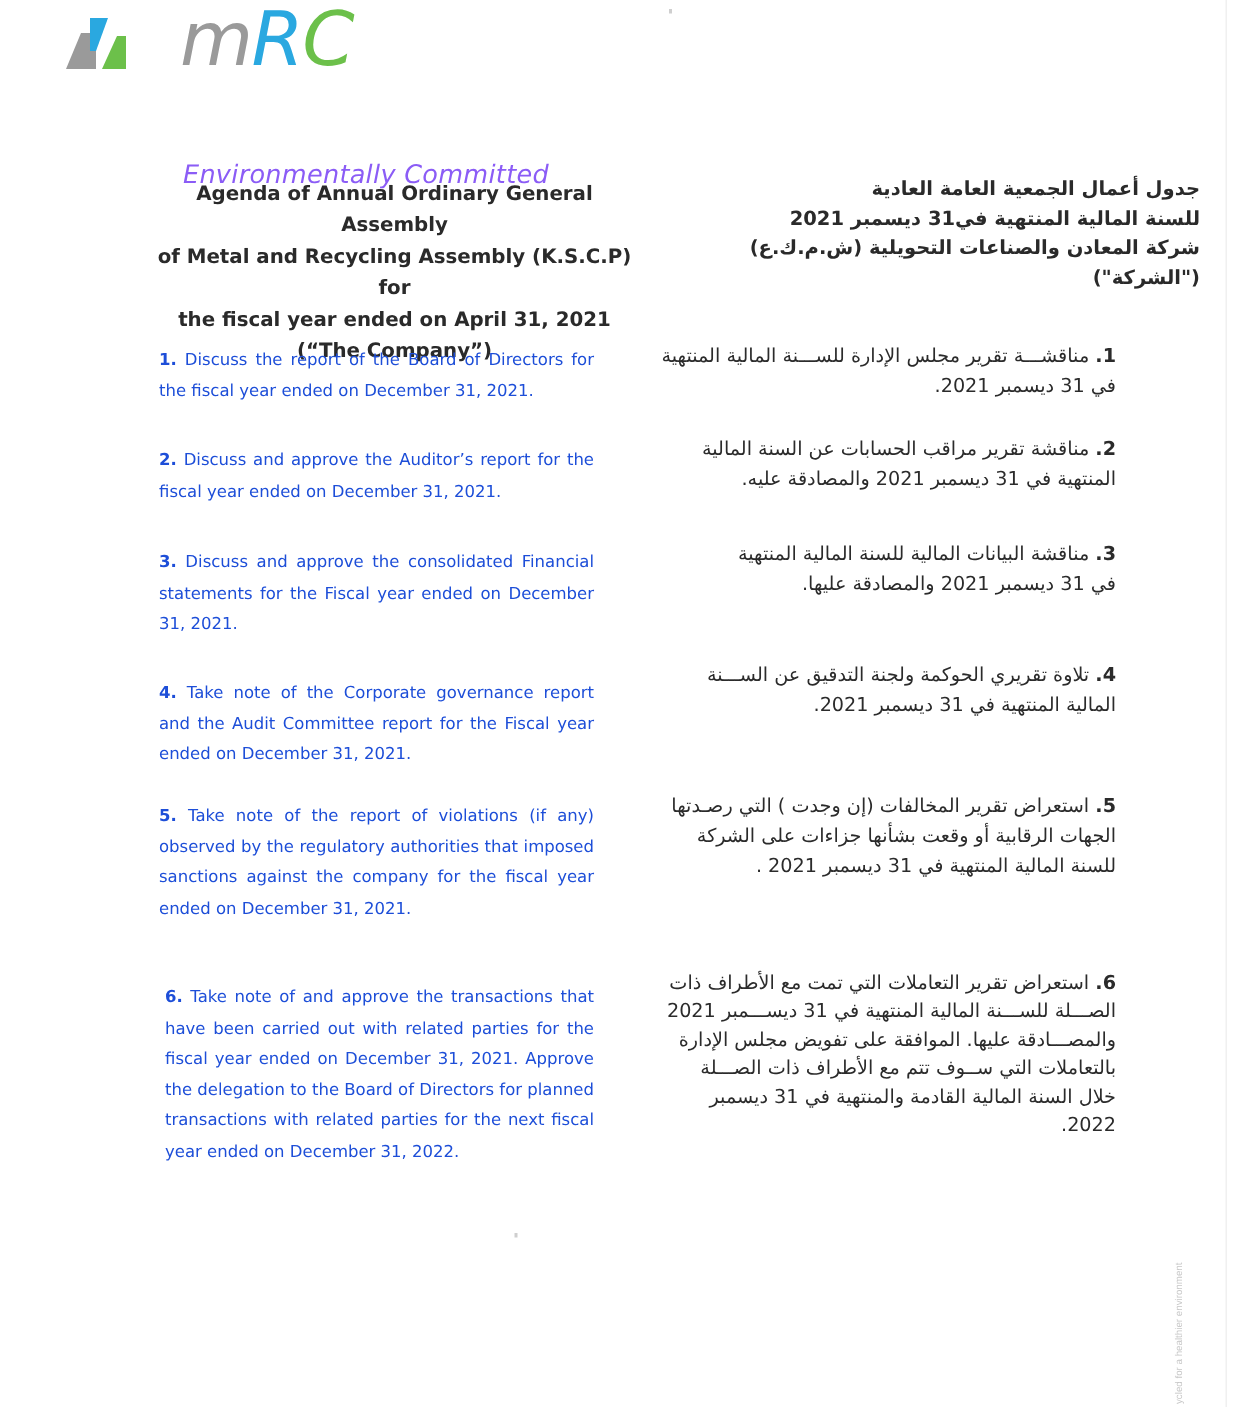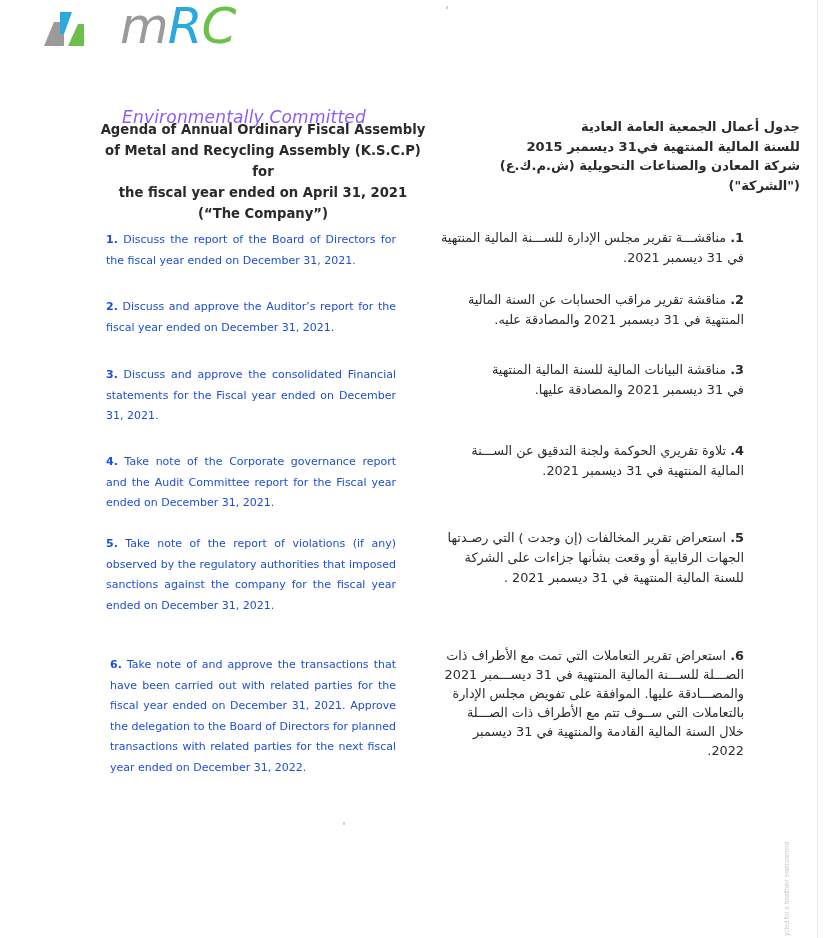--- a/index.html
+++ b/index.html
@@ -32,29 +32,29 @@
   <svg class="logo-marks" viewBox="0 0 80 40">
     <polygon points="2,38 12,14 22,14 22,38" fill="#9a9a9a"></polygon>
     <polygon points="18,4 30,4 22,26 18,26" fill="#2aa8e0"></polygon>
     <polygon points="26,38 36,16 42,16 42,38" fill="#6cc04a"></polygon>
   </svg>
   <div class="logo-word"><span class="m">m</span><span class="r">R</span><span class="c">C</span></div>
 </div>
 <div class="tagline">Environmentally Committed</div>
 
 <div class="title-en">
-  <div>Agenda of Annual Ordinary Fiscal Assembly</div>
+  <div>Agenda of Annual Ordinary General Assembly</div>
   <div>of Metal and Recycling Assembly (K.S.C.P) for</div>
   <div>the fiscal year ended on April 31, 2021</div>
   <div>(“The Company”)</div>
 </div>
 
 <div class="title-ar">
   <div>جدول أعمال الجمعية العامة العادية</div>
-  <div>للسنة المالية المنتهية في31 ديسمبر 2015</div>
+  <div>للسنة المالية المنتهية في31 ديسمبر 2021</div>
   <div>شركة المعادن والصناعات التحويلية (ش.م.ك.ع)</div>
   <div>("الشركة")</div>
 </div>
 
 <div class="en-item" style="top:230px;"><span class="num">1.</span> <span>Discuss the report of the Board of Directors for the fiscal year ended on December 31, 2021.</span></div>
 <div class="en-item" style="top:297px;"><span class="num">2.</span> <span>Discuss and approve the Auditor’s report for the fiscal year ended on December 31, 2021.</span></div>
 <div class="en-item" style="top:365px;"><span class="num">3.</span> <span>Discuss and approve the consolidated Financial statements for the Fiscal year ended on December 31, 2021.</span></div>
 <div class="en-item" style="top:452px;"><span class="num">4.</span> <span>Take note of the Corporate governance report and the Audit Committee report for the Fiscal year ended on December 31, 2021.</span></div>
 <div class="en-item" style="top:534px;"><span class="num">5.</span> <span>Take note of the report of violations (if any) observed by the regulatory authorities that imposed sanctions against the company for the fiscal year ended on December 31, 2021.</span></div>
 <div class="en-item" style="top:655px;width:286px;left:110px;"><span class="num">6.</span> <span>Take note of and approve the transactions that have been carried out with related parties for the fiscal year ended on December 31, 2021. Approve the delegation to the Board of Directors for planned transactions with related parties for the next fiscal year ended on December 31, 2022.</span></div>

